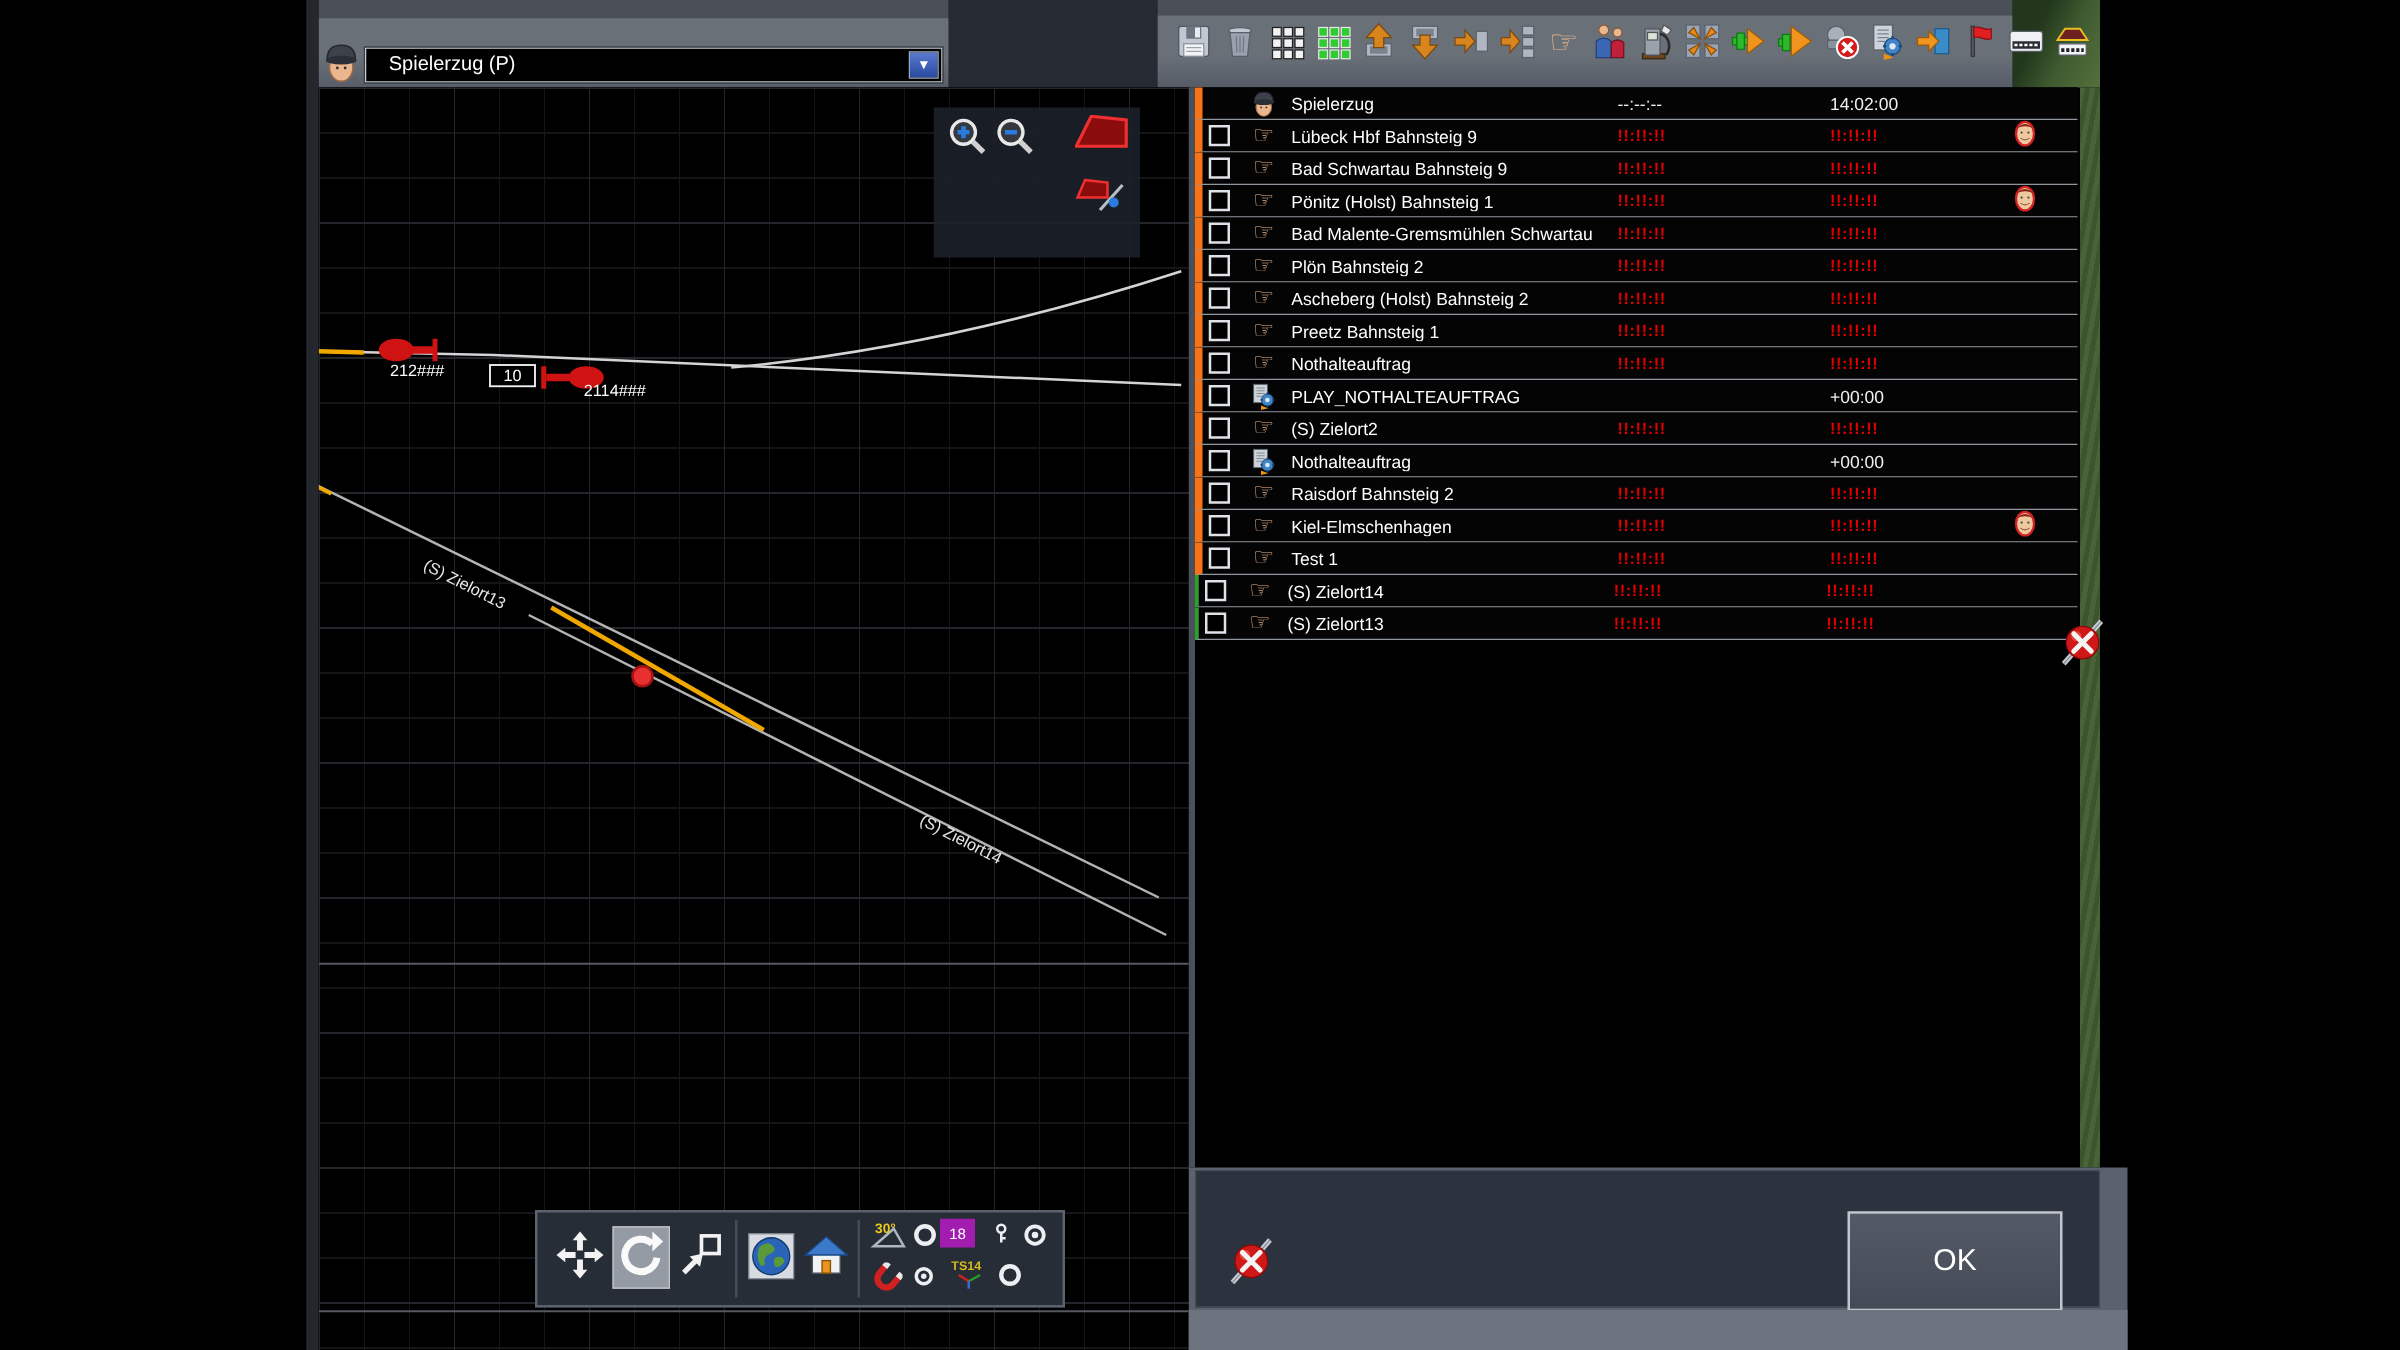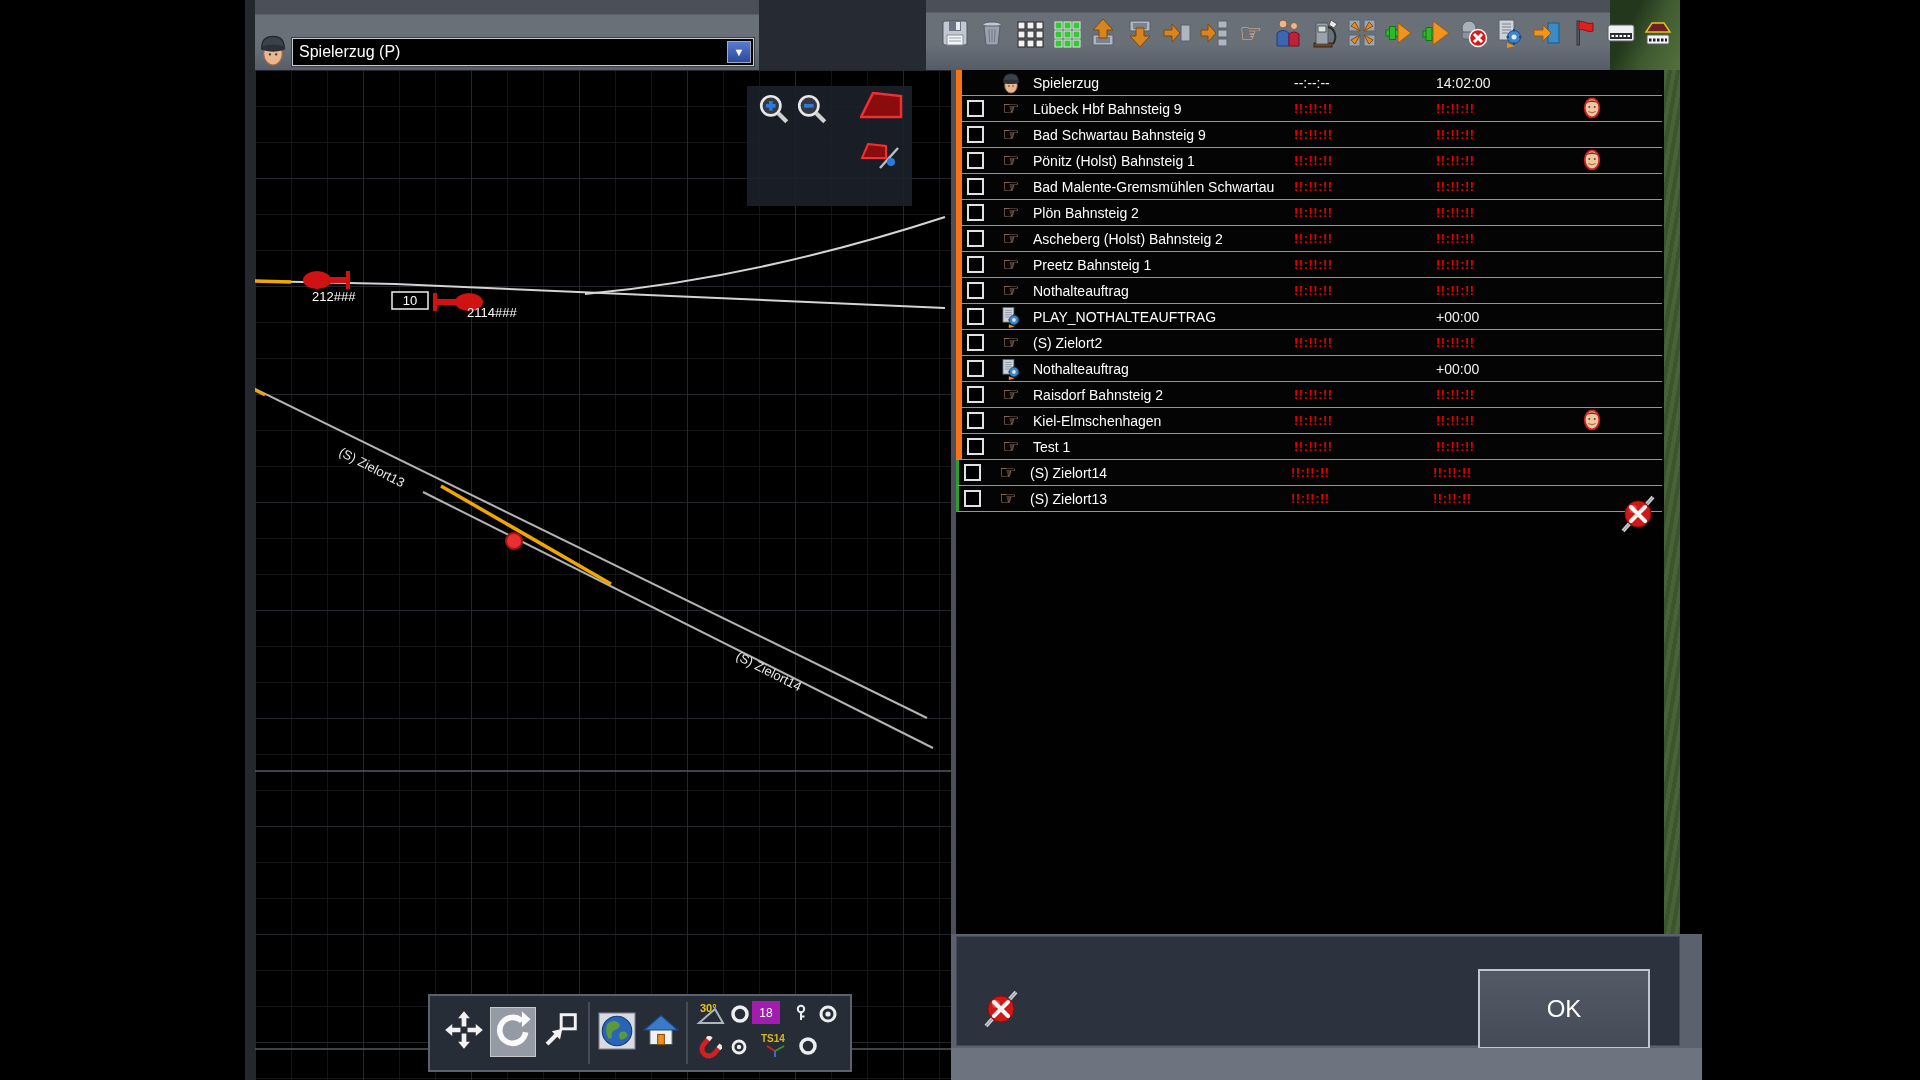--- a/index.html
+++ b/index.html
@@ -24,21 +24,21 @@
   
   #toolbar{display:flex;gap:7px;padding:18px 0 0 14px;}
   .tb-btn{width:30px;height:30px;flex:0 0 30px;cursor:pointer;}
   .tb-btn svg{display:block;}
 
   
   #driver-top{left:258px;top:32px;width:30px;height:36px;}
   #train-select{left:292px;top:38px;width:462px;height:28px;background:#000;
      border:1px solid #c8ccd2;outline:1px solid #3a3f46;box-sizing:border-box;
      display:flex;align-items:center;}
-  #train-select .val{padding-left:6px;font-size:16px;color:#fff;white-space:nowrap;}
+  #train-select .val{padding-left:18px;font-size:16px;color:#fff;white-space:nowrap;}
   #dd-btn{position:absolute;right:2px;top:2px;width:24px;height:22px;
      background:linear-gradient(#5a7ad0,#2a4aa0);border:1px solid #9ab;box-sizing:border-box;
      display:flex;align-items:center;justify-content:center;color:#fff;font-size:11px;}
 
   
   #map{left:255px;top:70px;width:696px;height:1010px;background:#000;
      background-image:
        repeating-linear-gradient(to right,#24262c 0 1px,transparent 1px 108px),
        repeating-linear-gradient(to bottom,#24262c 0 1px,transparent 1px 108px),
        repeating-linear-gradient(to right,#141519 0 1px,transparent 1px 36px),
@@ -66,21 +66,21 @@
   .hcell{height:22px;line-height:22px;font-size:13px;color:#fff;box-sizing:border-box;
      border-right:1px solid #c8c8c8;padding-left:5px;white-space:nowrap;overflow:hidden;}
   .hcell:first-child{border-left:1px solid #c8c8c8;}
   .row{display:flex;height:26px;box-sizing:border-box;border-bottom:1px solid #90969e;
      border-left:6px solid #f97316;background:#040404;align-items:center;position:relative;}
   .row.hl{border-left:3px solid #2f9e2f;}
   .c1{width:27px;flex:0 0 27px;}
   .c2{width:44px;flex:0 0 44px;display:flex;justify-content:center;align-items:center;}
   .c3{width:257px;flex:0 0 257px;font-size:14px;white-space:nowrap;overflow:hidden;}
   .c4{width:140px;flex:0 0 140px;font-size:14px;padding-left:4px;box-sizing:border-box;}
-  .c5{width:140px;flex:0 0 140px;font-size:14px;padding-left:6px;box-sizing:border-box;}
+  .c5{width:140px;flex:0 0 140px;font-size:14px;padding-left:6px;box-sizing:border-box;margin-left:28px;}
   .c6{width:43px;flex:0 0 43px;display:flex;justify-content:center;align-items:center;}
   .c7{width:52px;flex:0 0 52px;position:relative;}
   .cbx{display:block;width:17px;height:17px;border:2px solid #dfe2e7;background:#000;
      margin-left:5px;box-sizing:border-box;}
   .hand-glyph{font-family:"DejaVu Sans",sans-serif;font-size:19px;color:#eab68e;line-height:1;}
   .t-invalid{color:var(--invalid,#e00000);font-weight:bold;font-size:13px;letter-spacing:.5px;}
   .t-ok{color:#f0f0f0;}
   .sigx-cell{position:absolute;left:8px;top:-9px;}
 
   
@@ -354,21 +354,21 @@
       </span>
       <span class="zp" style="left:113px;top:50px;">
         <svg viewBox="0 0 44 40" width="44" height="40">
           <line x1="20" y1="32" x2="38" y2="12" stroke="#b8bec6" stroke-width="2.5"></line>
           <polygon points="8,8 26,10 26,22 2,22" fill="#8a0c0c" stroke="#f03030" stroke-width="2"></polygon>
           <circle cx="31" cy="26" r="4" fill="#2a7ae0"></circle>
         </svg>
       </span>
     </div>
 
-    <div class="abs" id="map-toolbar" style="left:173px;top:924px;">
+    <div class="abs" id="map-toolbar" style="left:173px;top:898px;">
       <span class="mt" style="left:14px;top:14px;">
         <svg viewBox="0 0 34 34" width="40" height="40">
           <g fill="#f2f2f2">
             <polygon points="17,1 22,7 19,7 19,14 15,14 15,7 12,7"></polygon>
             <polygon points="17,33 12,27 15,27 15,20 19,20 19,27 22,27"></polygon>
             <polygon points="1,17 7,12 7,15 14,15 14,19 7,19 7,22"></polygon>
             <polygon points="33,17 27,22 27,19 20,19 20,15 27,15 27,12"></polygon>
           </g>
         </svg>
       </span>

